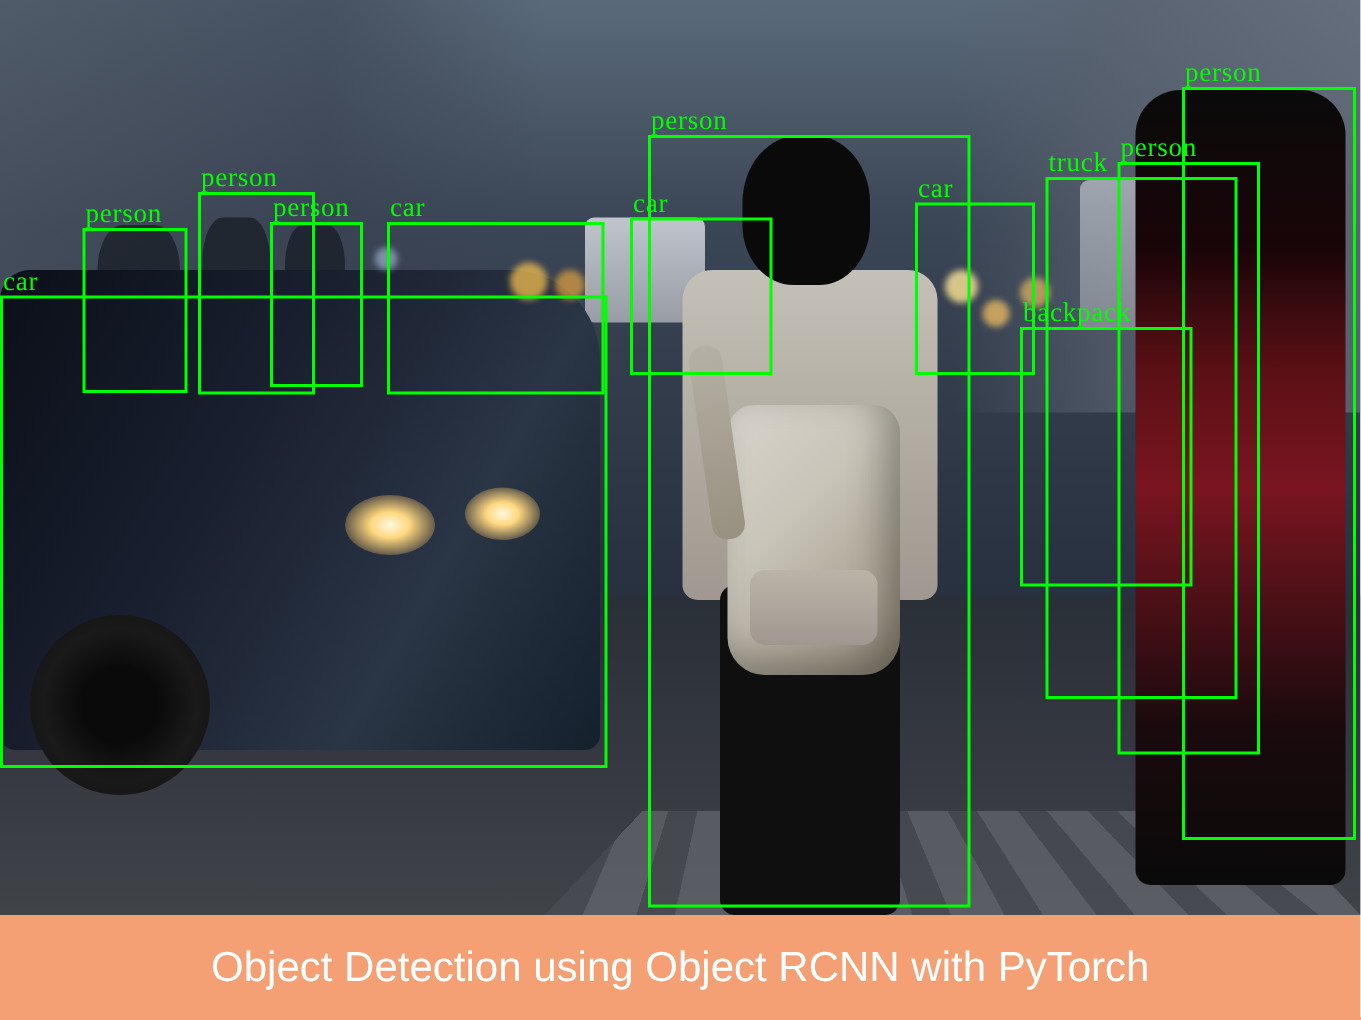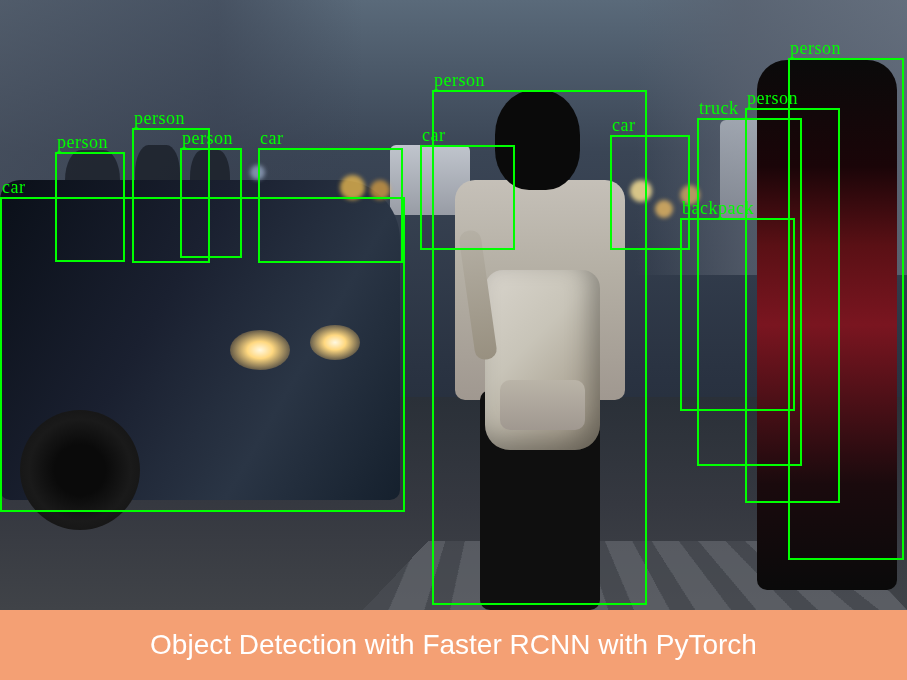--- a/index.html
+++ b/index.html
@@ -289,30 +289,30 @@
       </div>
       <div class="bbox" style="left: 432px; top: 90px; width: 215px; height: 515px; border-color: rgb(0, 255, 0);">
         <span class="bbox-label" style="color: rgb(0, 255, 0);">person</span>
       </div>
       <div class="bbox" style="left: 420px; top: 145px; width: 95px; height: 105px; border-color: rgb(0, 255, 0);">
         <span class="bbox-label" style="color: rgb(0, 255, 0);">car</span>
       </div>
       <div class="bbox" style="left: 610px; top: 135px; width: 80px; height: 115px; border-color: rgb(0, 255, 0);">
         <span class="bbox-label" style="color: rgb(0, 255, 0);">car</span>
       </div>
-      <div class="bbox" style="left: 697px; top: 118px; width: 105px; height: 348px; border-color: rgb(0, 255, 0);">
+      <div class="bbox" style="left: 697px; top: 118px; width: 128px; height: 348px; border-color: rgb(0, 255, 0);">
         <span class="bbox-label" style="color: rgb(0, 255, 0);">truck</span>
       </div>
       <div class="bbox" style="left: 745px; top: 108px; width: 95px; height: 395px; border-color: rgb(0, 255, 0);">
         <span class="bbox-label" style="color: rgb(0, 255, 0);">person</span>
       </div>
-      <div class="bbox" style="left: 680px; top: 218px; width: 115px; height: 193px; border-color: rgb(0, 255, 0);">
+      <div class="bbox" style="left: 680px; top: 218px; width: 115px; height: 173px; border-color: rgb(0, 255, 0);">
         <span class="bbox-label" style="color: rgb(0, 255, 0);">backpack</span>
       </div>
       <div class="bbox" style="left: 788px; top: 58px; width: 116px; height: 502px; border-color: rgb(0, 255, 0);">
         <span class="bbox-label" style="color: rgb(0, 255, 0);">person</span>
       </div>
     </div>
 </div>
 
 <div class="caption">
-  <span class="caption-text">Object Detection with Faster RCNN with PyTorch</span>
+  <span class="caption-text">Object Detection using Object RCNN with PyTorch</span>
 </div>
 
 </body></html>

